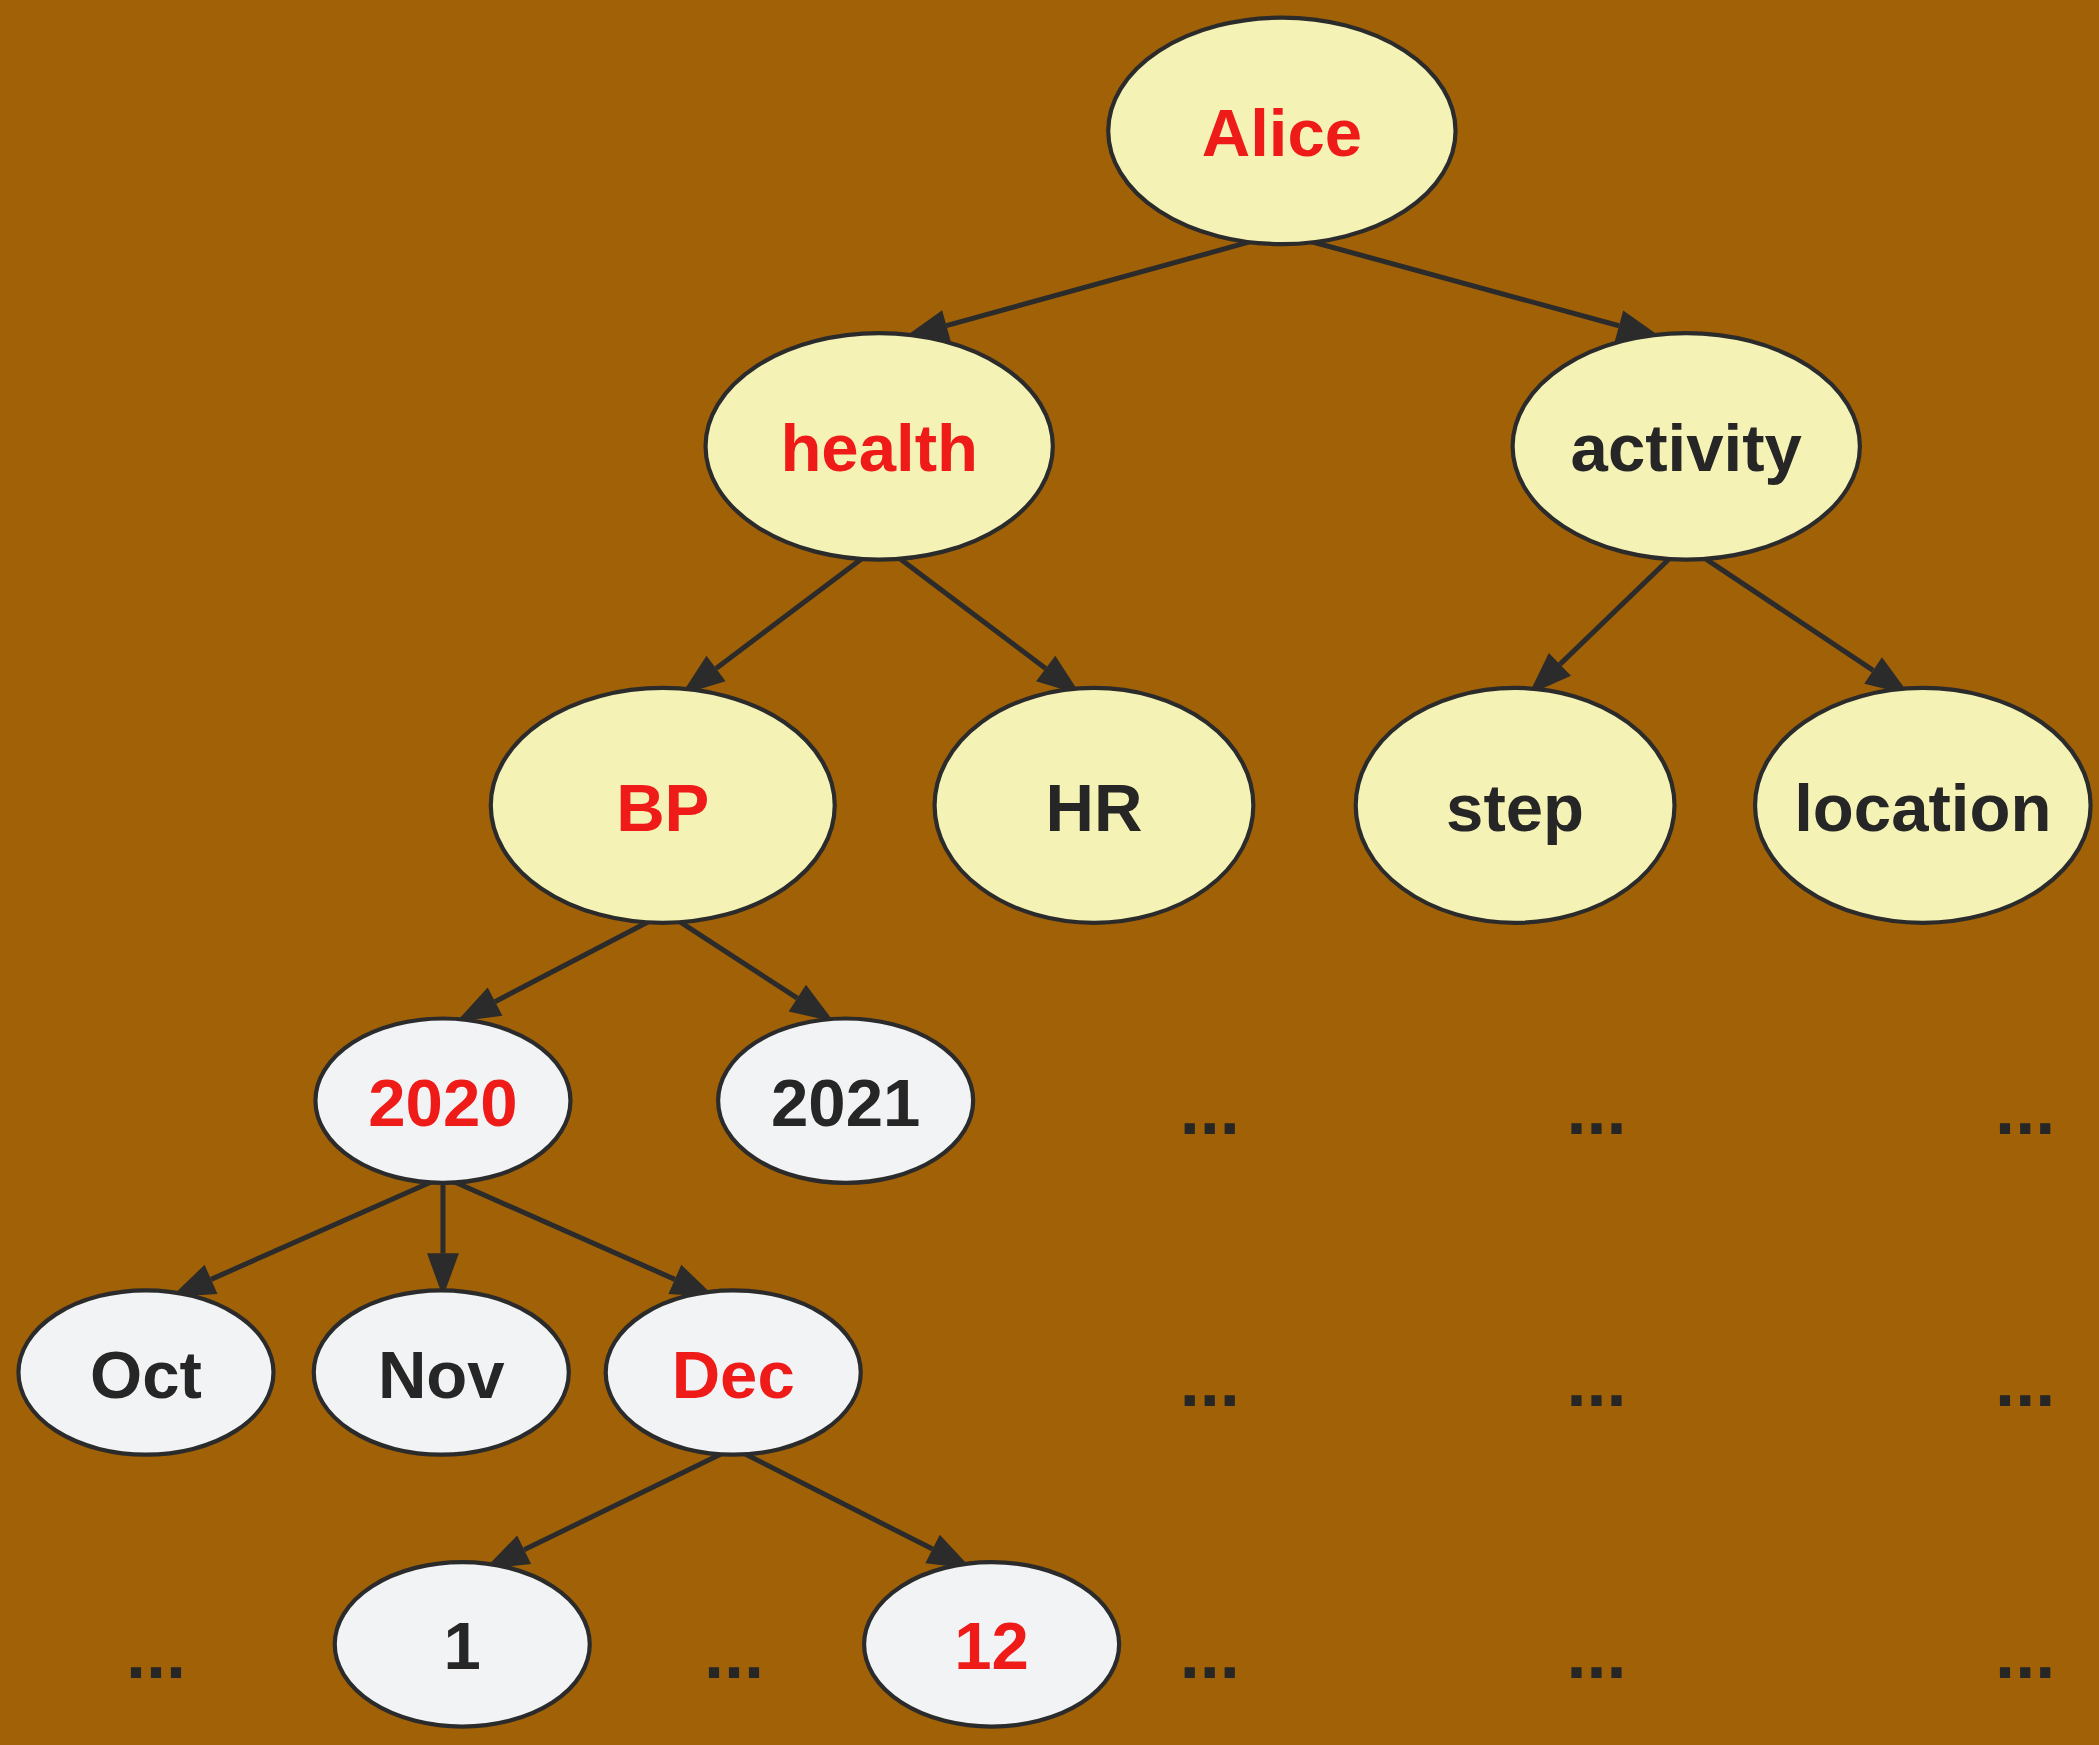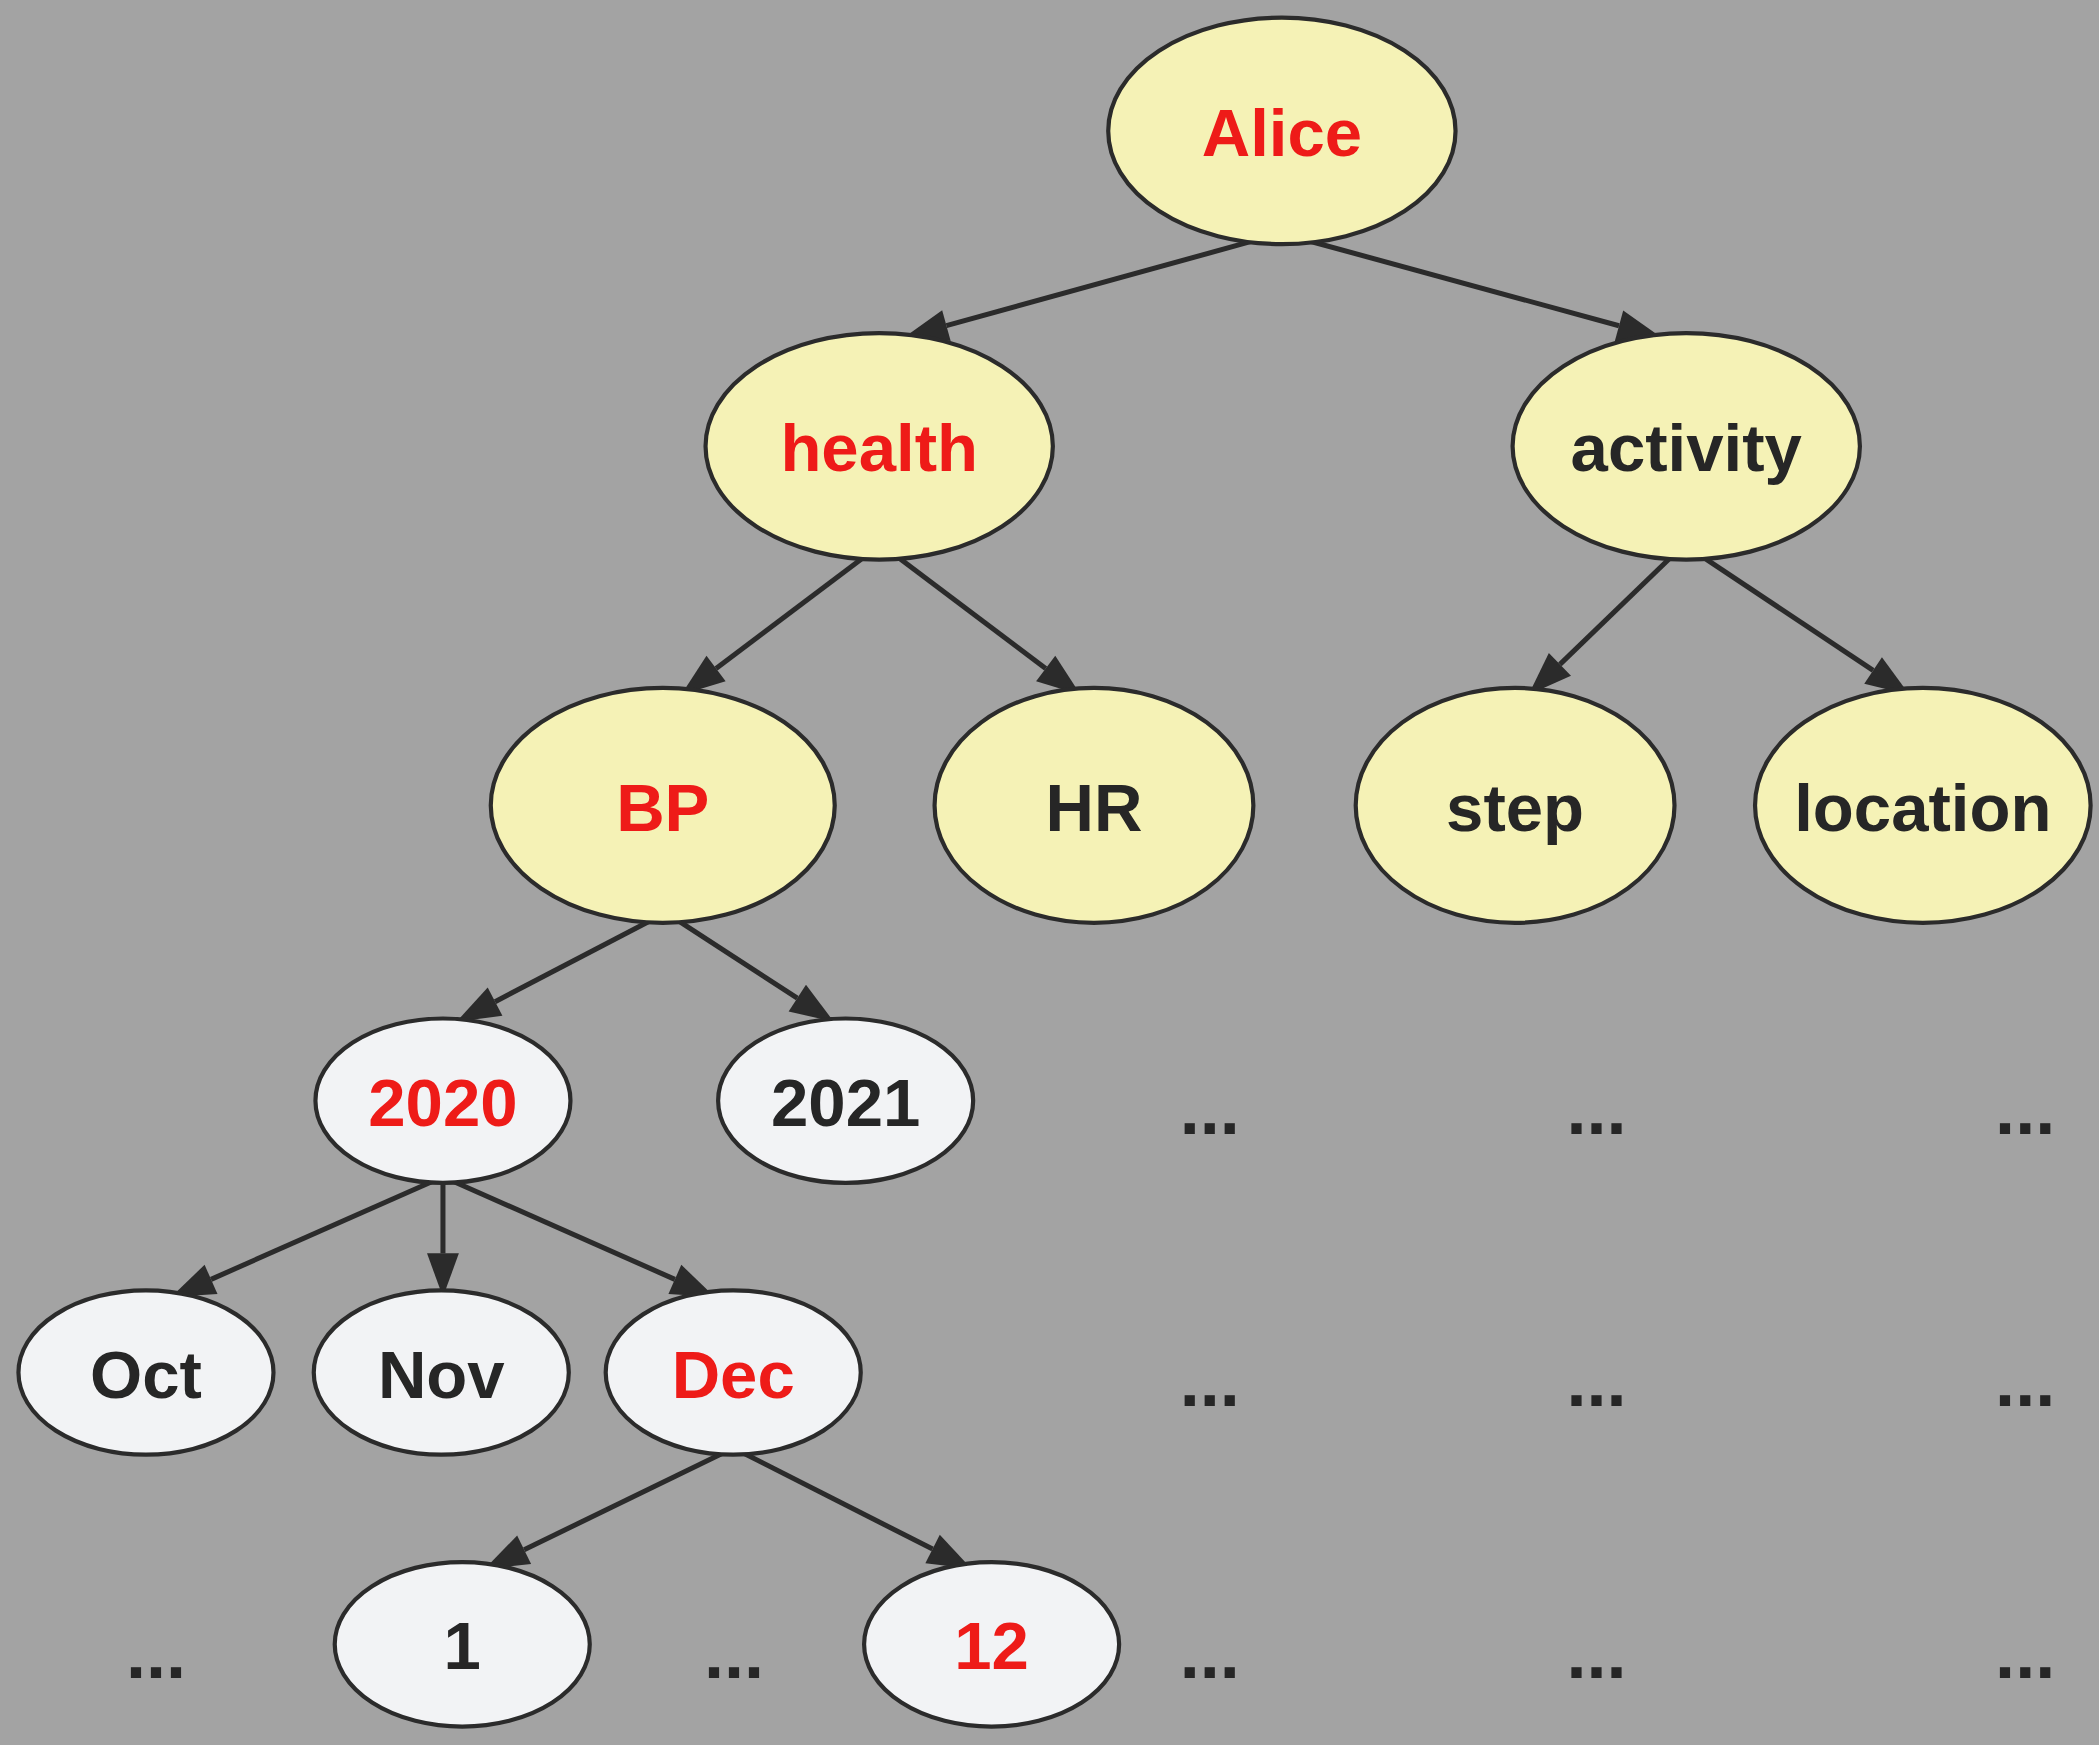--- a/index.html
+++ b/index.html
@@ -8,21 +8,21 @@
     padding: 0;
     background: #ffffff;
   }
   body {
     font-family: "Liberation Sans", sans-serif;
   }
   #diagram-root {
     position: relative;
     width: 2099px;
     height: 1745px;
-    background: #a3a3a3;
+    background: #a16207;
     overflow: hidden;
   }
   #tree-svg {
     display: block;
     width: 2099px;
     height: 1745px;
   }
   .node-ellipse {
     stroke: #2b2b2b;
     stroke-width: 5;

